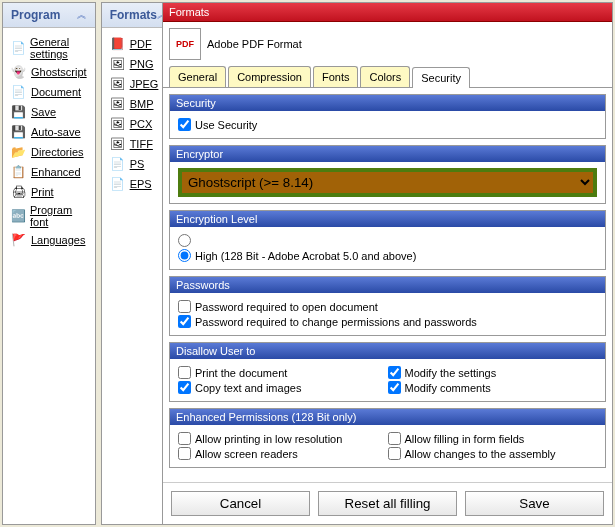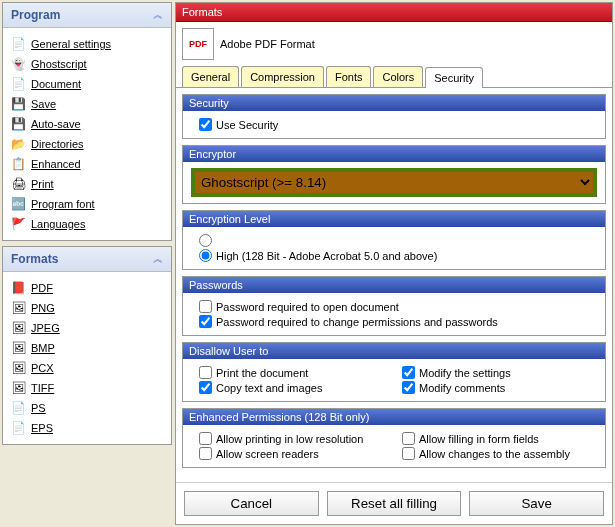--- a/index.html
+++ b/index.html
@@ -1,38 +1,38 @@
 <!DOCTYPE html>
 <html><head>
 <meta charset="utf-8">
 <style>
 * { box-sizing: border-box; margin: 0; padding: 0; }
 body { font-family: Tahoma, Arial, sans-serif; font-size: 11px; background: #ece9d8; width: 615px; height: 527px; overflow: hidden; }
 .container { display: flex; height: 100%; padding: 2px; gap: 3px; }
-.left-panel { width: 170px; display: flex; flex-direction: column; gap: 5px; }
+.left-panel { width: 157px; display: flex; gap: 5px; }
 .panel { background: #fff; border: 1px solid #999; }
 .panel-header { background: linear-gradient(to bottom, #e8eef8, #d4dff0); padding: 5px 8px; display: flex; justify-content: space-between; align-items: center; border-bottom: 1px solid #bbb; }
 .panel-title { color: #3b5998; font-weight: bold; font-size: 12px; }
 .chevron { color: #5a7abf; font-size: 10px; cursor: pointer; }
 .panel-body { padding: 6px 4px; }
 .nav-item { display: flex; align-items: center; padding: 2px 4px; gap: 4px; cursor: pointer; }
 .nav-icon { width: 16px; height: 16px; display: inline-flex; align-items: center; justify-content: center; font-size: 12px; }
 .nav-label { text-decoration: underline; color: #000; }
 .right-panel { flex: 1; display: flex; flex-direction: column; background: #fff; border: 1px solid #999; }
 .formats-header { background: linear-gradient(to bottom, #e63946, #c1121f); color: #fff; padding: 3px 6px; font-size: 11px; border-bottom: 1px solid #8b0000; }
 .format-row { display: flex; align-items: center; padding: 6px; gap: 6px; }
 .pdf-icon { width: 32px; height: 32px; border: 1px solid #999; background: #fff; display: flex; align-items: center; justify-content: center; font-size: 9px; color: #c00; font-weight: bold; }
 .tabs { display: flex; border-bottom: 1px solid #999; padding: 0 6px; }
 .tab { padding: 4px 8px; border: 1px solid #999; border-bottom: none; background: #fef9c3; cursor: pointer; margin-right: 2px; border-radius: 3px 3px 0 0; }
 .tab.active { background: #fff; position: relative; top: 1px; }
 .content { padding: 6px; flex: 1; overflow-y: auto; }
 .section { margin-bottom: 6px; border: 1px solid #999; }
 .section-header { background: linear-gradient(to bottom, #5a7ad6, #2a4aa6); color: #fff; padding: 2px 6px; font-size: 11px; }
 .section-body { padding: 6px 8px; }
-.checkbox-row { display: flex; align-items: center; gap: 4px; padding: 1px 0; margin-left: 8px; }
+.checkbox-row { display: flex; align-items: center; gap: 4px; padding: 1px 0; }
 .checkbox-row input[type=checkbox] { width: 13px; height: 13px; }
 .checkbox-row input[type=radio] { width: 13px; height: 13px; }
 .select-box { width: 100%; padding: 2px; border: 4px solid #4d7c0f; background: #a16207; }
 .two-col { display: flex; }
 .col { flex: 1; }
 .footer { display: flex; justify-content: space-around; padding: 8px; gap: 8px; border-top: 1px solid #ccc; }
 .btn { flex: 1; padding: 4px 8px; border: 1px solid #999; background: linear-gradient(to bottom, #fff, #e8e8e8); cursor: pointer; text-align: center; }
 .btn span { }
 </style>
 </head>

